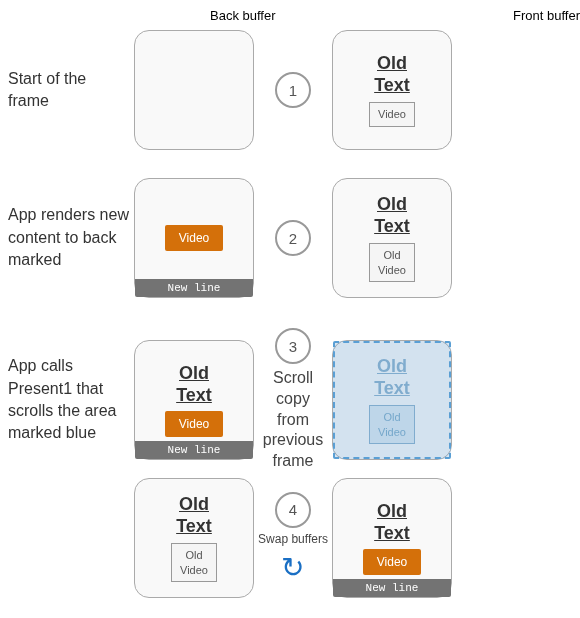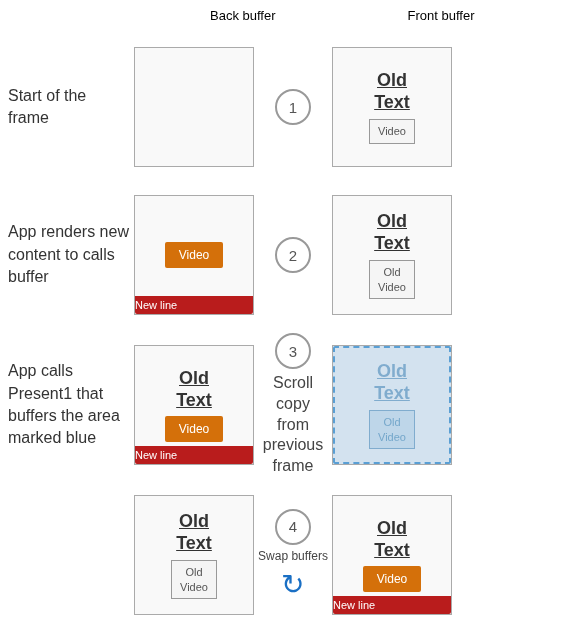--- a/index.html
+++ b/index.html
@@ -8,24 +8,24 @@
       height: 618px;
       font-family: 'Segoe UI', Arial, sans-serif;
       font-size: 13px;
       background: #fff;
       overflow: hidden;
       position: relative;
     }
 
     .header-row {
       display: flex;
-      justify-content: flex-start;
+      justify-content: space-between;
       padding: 8px 0 4px 0;
       position: absolute;
-      top: 0; left: 0; right: 0; gap: 44px;
+      top: 0; left: 0; right: 0;
     }
 
     .row {
       display: flex;
       align-items: center;
       position: absolute;
       left: 0; right: 0;
     }
 
     .row-label {
@@ -35,27 +35,27 @@
       text-align: left;
       padding-left: 8px;
       line-height: 1.4;
     }
 
     .buffer-box {
       width: 120px;
       height: 120px;
       border: 1.5px solid #aaa;
       background: #f9f9f9;
-      border-radius: 0;
+      border-radius: 15px;
       position: relative;
       display: flex;
       flex-direction: column;
       align-items: center;
       justify-content: center;
-      margin: 17px 4px;
+      margin: 0 4px;
     }
 
     .step-circle {
       width: 36px;
       height: 36px;
       border: 2px solid #999;
       border-radius: 50%;
       display: flex;
       align-items: center;
       justify-content: center;
@@ -71,29 +71,30 @@
       background: #d4700a;
       color: #fff;
       font-size: 12px;
       padding: 6px 14px;
       border-radius: 2px;
       text-align: center;
     }
 
     
     .newline-bar {
-      background: #b91c1c;
+      background: #737373;
       color: #fff;
       font-size: 11px;
       width: 100%;
-      text-align: left;
+      text-align: center;
       padding: 3px 0;
       position: absolute;
       bottom: 0; left: 0;
       border-radius: 0 0 2px 2px;
+      font-family: Liberation Mono, monospace;
     }
 
     
     .buf-text {
       font-size: 18px;
       font-weight: bold;
       color: #333;
       text-align: center;
       line-height: 1.2;
       text-decoration: underline;
@@ -153,41 +154,41 @@
     </div>
   </div>
 
   <div class="buffer-box">
     <div class="buf-text">Old<br>Text</div>
     <div class="small-video-box" style="margin-top:6px;">Video</div>
   </div>
 </div>
 
 <div class="row row2">
-  <div class="row-label">App renders new content to calls buffer</div>
+  <div class="row-label">App renders new content to back marked</div>
 
   <div class="buffer-box">
     <div class="video-box">Video</div>
     <div class="newline-bar">New line</div>
   </div>
 
   <div style="display:flex;flex-direction:column;align-items:center;width:70px;flex-shrink:0;">
     <div class="step-circle">
       <span>2</span>
     </div>
   </div>
 
   <div class="buffer-box">
     <div class="buf-text">Old<br>Text</div>
     <div class="small-video-box" style="margin-top:6px;">Old<br>Video</div>
   </div>
 </div>
 
 <div class="row row3">
-  <div class="row-label">App calls Present1 that buffers the area marked blue</div>
+  <div class="row-label">App calls Present1 that scrolls the area marked blue</div>
 
   <div class="buffer-box">
     <div class="buf-text">Old<br>Text</div>
     <div class="video-box" style="margin-top:4px;">Video</div>
     <div class="newline-bar">New line</div>
   </div>
 
   <div style="display:flex;flex-direction:column;align-items:center;width:70px;flex-shrink:0;">
     <div class="step-circle">
       <span>3</span>

